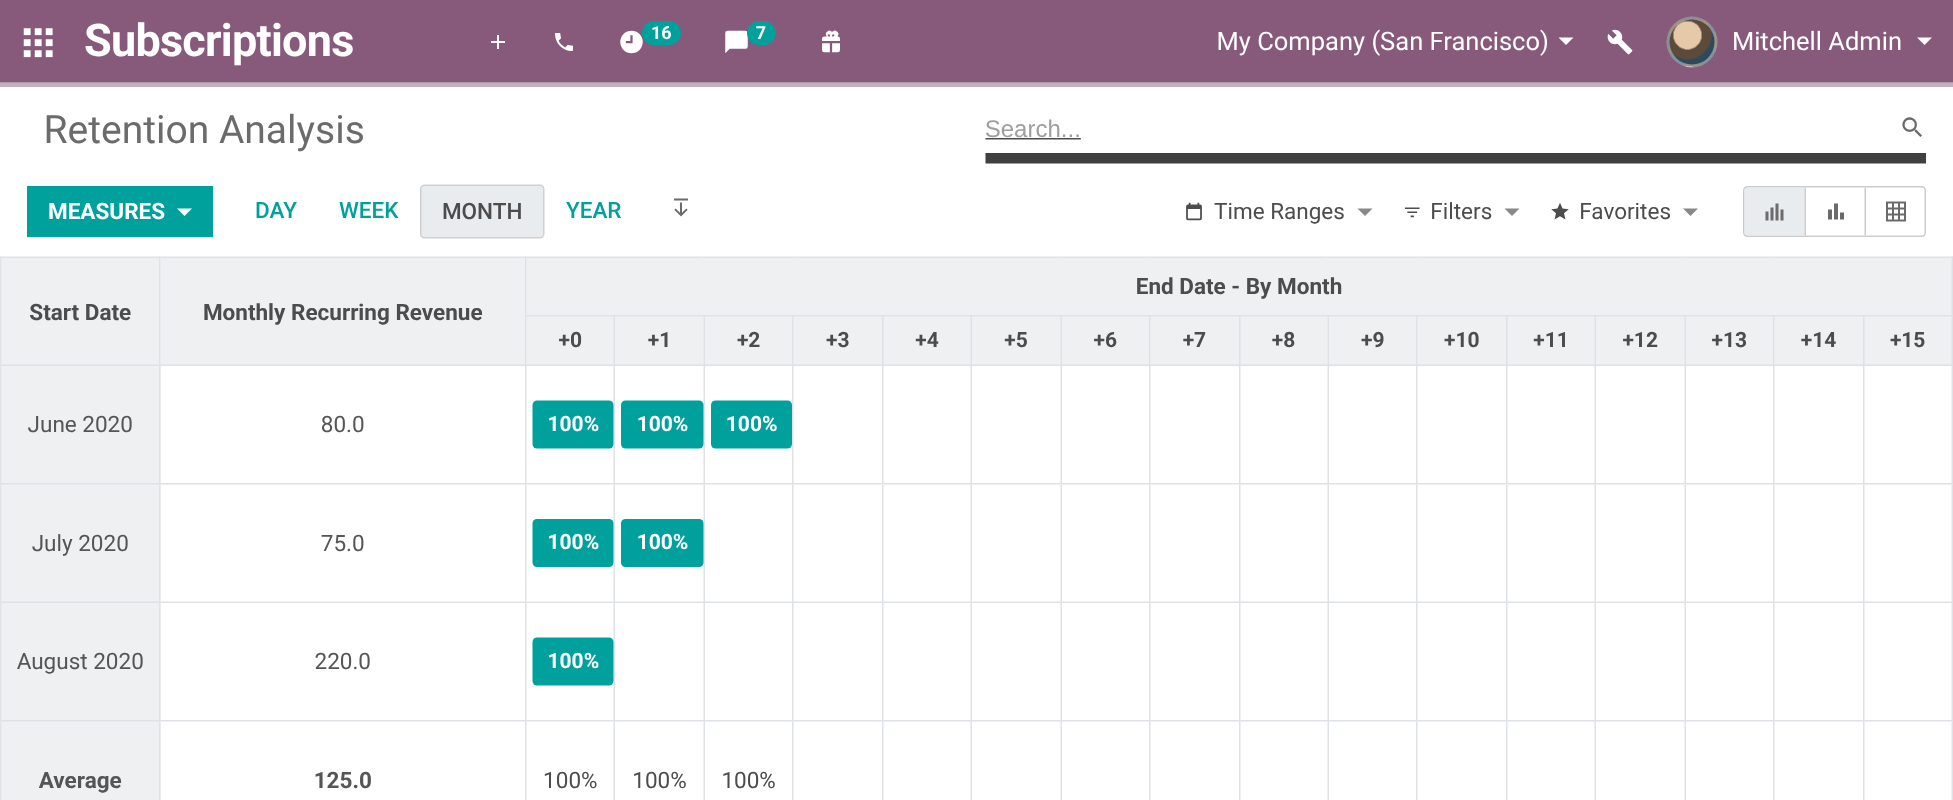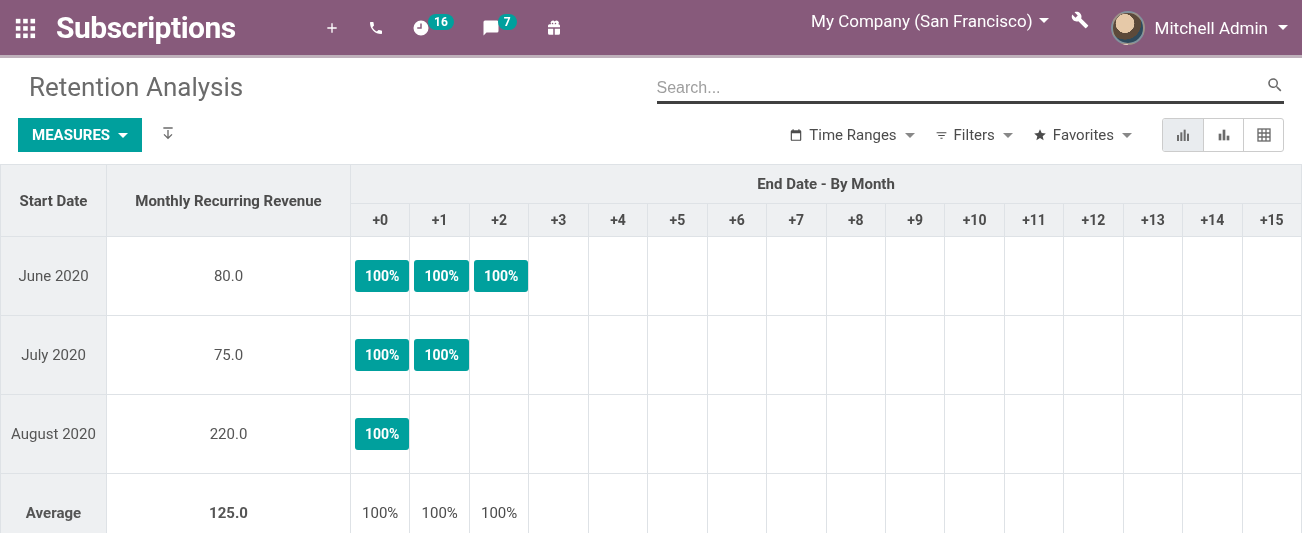--- a/index.html
+++ b/index.html
@@ -6,32 +6,32 @@
   body { font-family: -apple-system, BlinkMacSystemFont, "Segoe UI", Roboto, "Helvetica Neue", Arial, sans-serif; font-size: 14px; color: #4c4c4c; background: #fff; width: 1302px; }
 
   
   .navbar { background: #875a7b; height: 55px; display: flex; align-items: center; color: #fff; padding: 0 14px; }
   .nav-left { display: flex; align-items: center; gap: 20px; flex: 0 0 auto; min-width: 310px;}
   .nav-title { font-size: 30px; font-weight: 700; color: #fff; letter-spacing: -0.5px;}
   .apps-icon svg, .icon-btn svg { fill: #fff; }
   .nav-center { display: flex; align-items: center; gap: 28px; flex: 0 0 auto; }
   .icon-btn { position: relative; color: #fff; display:flex; align-items:center; cursor:pointer; }
   .badge { background: #00a09d; color: #fff; font-size: 12px; font-weight: 700; border-radius: 10px; padding: 1px 6px; margin-left: -2px; position: relative; top:-6px;}
-  .nav-right { margin-left: auto; display: flex; align-items: flex-start; gap: 22px; }
+  .nav-right { margin-left: auto; display: flex; align-items: center; gap: 22px; }
   .company-sel { font-size: 17px; color:#fff; display:flex; align-items:center; gap:6px; cursor:pointer;}
   .avatar { width: 34px; height: 34px; border-radius: 50%; background: radial-gradient(circle at 40% 35%, #e6c9a8 0 35%, #5c4a3a 36% 60%, #2d4a5c 61% 100%); border:2px solid rgba(255,255,255,.4); }
   .user-sel { display:flex; align-items:center; gap:10px; font-size:17px; cursor:pointer;}
   .caret-down { width:0; height:0; border-left:5px solid transparent; border-right:5px solid transparent; border-top:5px solid currentColor; display:inline-block;}
   .nav-divider { height:3px; background:#5f3c56; opacity:.4;}
 
   
   .cp { padding: 14px 18px 0 18px; }
   .cp-top { display:flex; align-items:flex-start; }
   .cp-title { font-size: 26px; color:#6b6b6b; font-weight:400; flex:1;margin-left:11px; }
-  .search-wrap { flex:1; display:flex; align-items:flex-end; border-bottom:3px solid #404040; padding:4px 0; max-width:640px;}
+  .search-wrap { flex:1; display:flex; align-items:center; border-bottom:7px solid #404040; padding:4px 0; max-width:640px;text-decoration:underline;}
   .search-input { flex:1; border:0; outline:0; font-size:16px; color:#333; background:transparent;}
   .search-input::placeholder{ color:#9e9e9e;}
   .search-icon { color:#6b6b6b; margin-left:8px;}
 
   .cp-bottom { display:flex; align-items:center; margin-top:14px; padding-bottom:12px;}
   .measures-btn { background:#00a09d; color:#fff; font-weight:700; font-size:15px; padding:8px 14px; display:flex; align-items:center; gap:8px; cursor:pointer;}
   .scale-btns { display:flex; margin-left:14px;}
   .scale-btn { padding:8px 14px; font-size:15px; font-weight:500; color:#00a09d; cursor:pointer;}
   .scale-btn.active { background:#e9ecef; color:#4c4c4c; border:1px solid #d0d0d0; border-radius:3px;}
   .dl-btn { margin-left:18px; color:#6b6b6b; cursor:pointer;}
@@ -132,20 +132,26 @@
       <input class="search-input" placeholder="Search..." style="">
       <span class="search-icon"><svg width="18" height="18" viewBox="0 0 24 24" fill="currentColor">
             <path d="M15.5 14h-.8l-.3-.3a6.5 6.5 0 10-.7.7l.3.3v.8l5 5 1.5-1.5-5-5zM9.5 14A4.5 4.5 0 1114 9.5 4.5 4.5 0 019.5 14z"></path>
           </svg></span>
     </div>
   </div>
   <div class="cp-bottom">
     <div class="measures-btn">
       <span>MEASURES</span>
       <span class="caret-down"></span>
+    </div>
+    <div class="scale-btns">
+      <div class="scale-btn">DAY</div>
+      <div class="scale-btn">WEEK</div>
+      <div class="scale-btn active">MONTH</div>
+      <div class="scale-btn">YEAR</div>
     </div>
     <span class="dl-btn"><svg width="16" height="16" viewBox="0 0 24 24" fill="currentColor">
           <path d="M5 20h14v-2H5v2zm7-18L5.3 8.7 6.7 10 11 5.8V16h2V5.8L17.3 10l1.4-1.3L12 2z" transform="rotate(180 12 11)"></path>
         </svg></span>
 
     <div class="cp-right">
       <div class="filter-btn">
         <svg width="14" height="14" viewBox="0 0 24 24" fill="currentColor">
             <path d="M19 4h-1V2h-2v2H8V2H6v2H5a2 2 0 00-2 2v14a2 2 0 002 2h14a2 2 0 002-2V6a2 2 0 00-2-2zm0 16H5V9h14v11z"></path>
           </svg>

